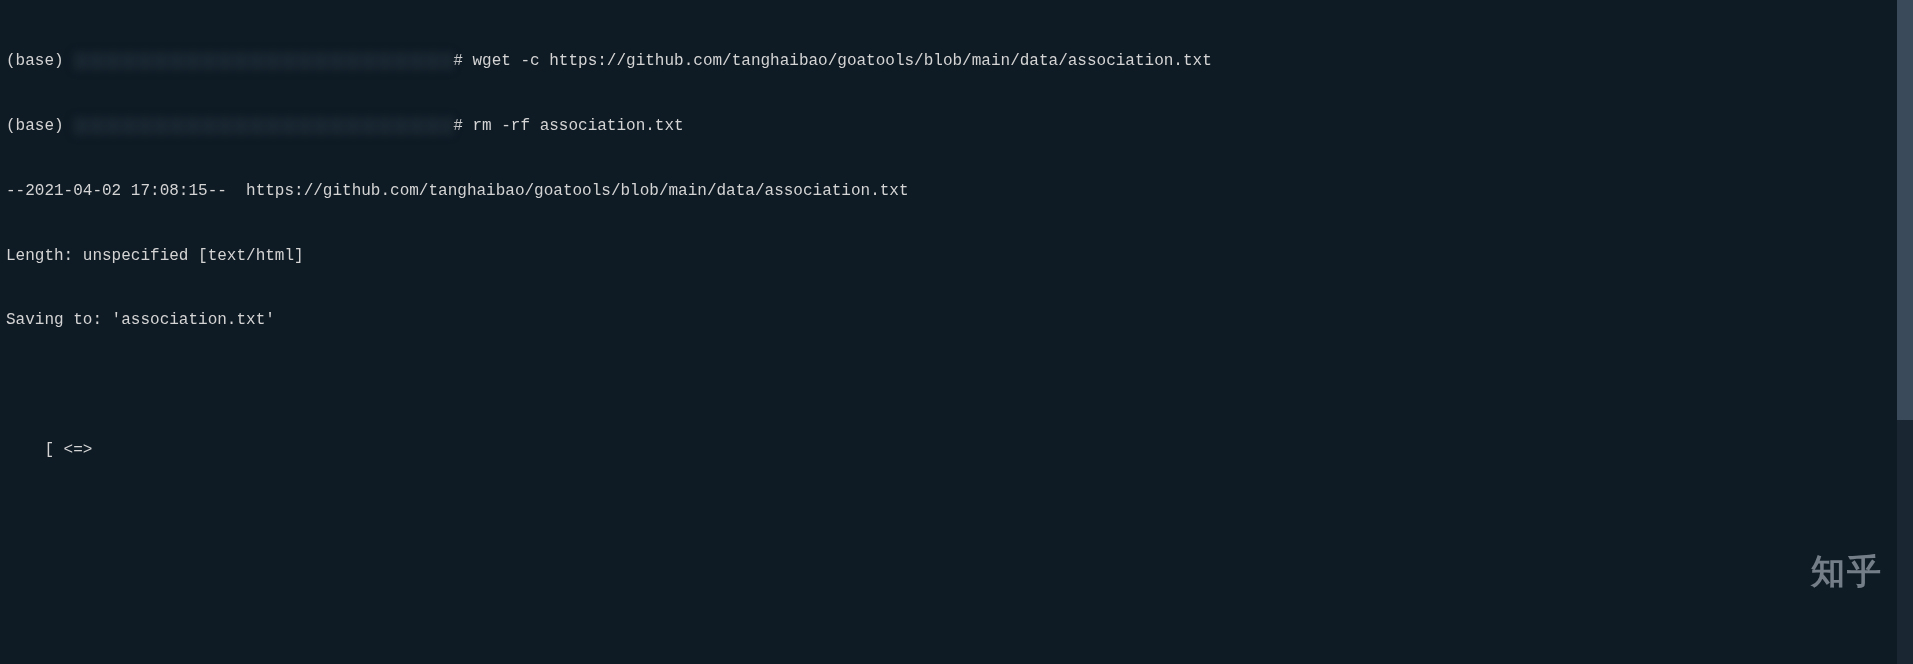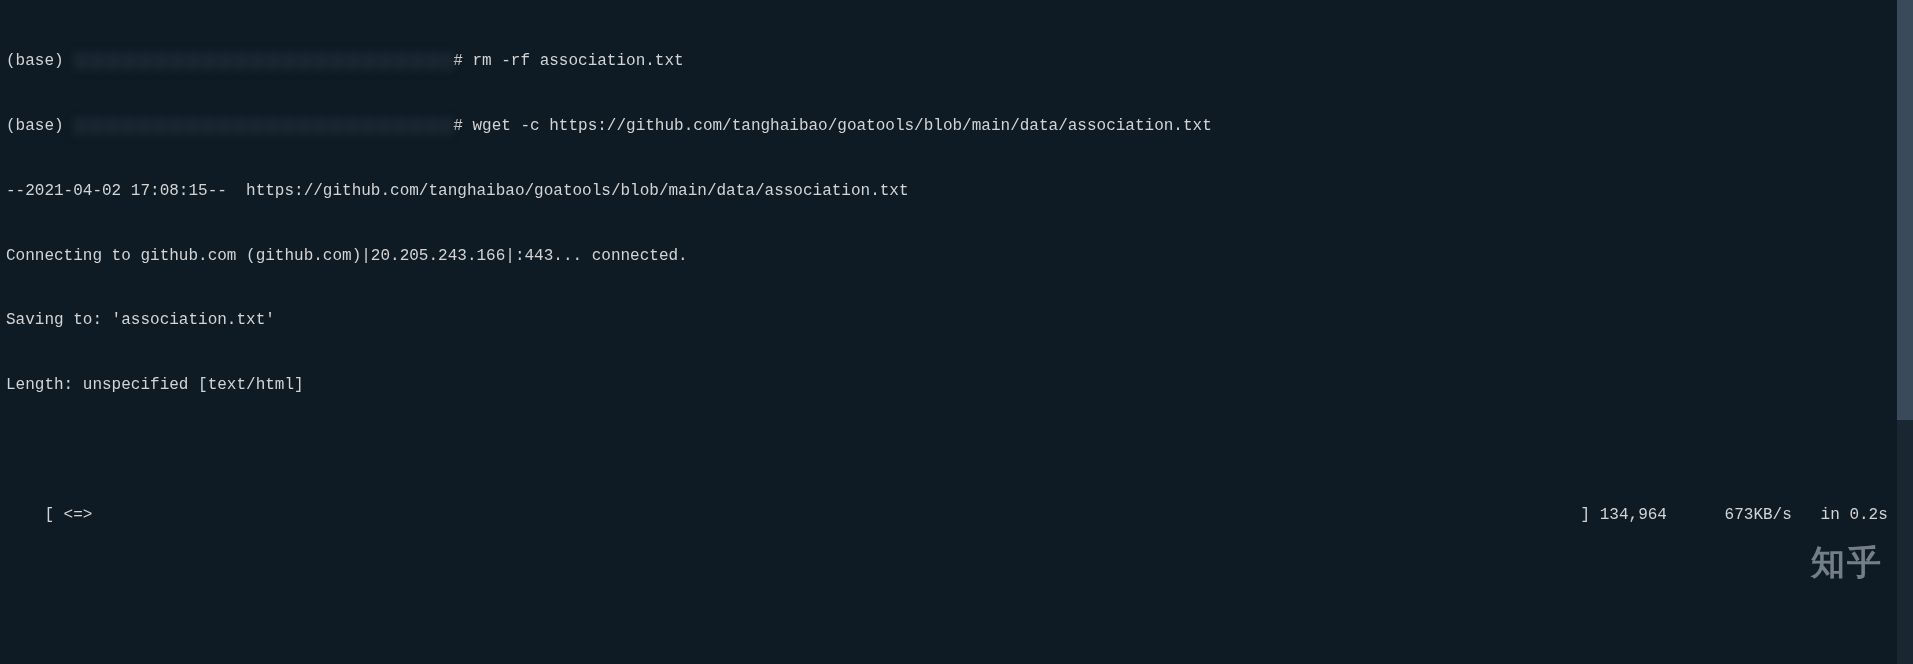--- a/index.html
+++ b/index.html
@@ -57,48 +57,47 @@
       position: absolute;
       right: 0;
       top: 0;
       width: 16px;
       height: 420px;
       background: #3a4a5a;
     }
     .watermark {
       position: absolute;
       right: 30px;
-      bottom: 78px;
-      font-family: Liberation Serif, serif;
+      bottom: 66px;
+      font-family: Liberation Mono, monospace;
       font-size: 36px;
       color: rgba(200, 210, 220, 0.55);
       letter-spacing: 2px;
       pointer-events: none;
       display: flex;
       align-items: center;
       gap: 12px;
     }
     .zhihu-logo {
       font-weight: bold;
       font-size: 34px;
       color: rgba(200, 210, 220, 0.55);
     }
   </style>
 </head>
 <body>
 
 <div class="terminal">
+  <span class="line"><span class="prompt-env">(base) </span><span class="prompt-obscured"></span><span>#</span> <span class="cmd">wget -c https://github.com/tanghaibao/goatools/blob/main/data/association.txt</span></span>
   <span class="line"><span class="prompt-env">(base) </span><span class="prompt-obscured"></span><span>#</span> <span class="cmd">rm -rf association.txt</span></span>
-  <span class="line"><span class="prompt-env">(base) </span><span class="prompt-obscured"></span><span>#</span> <span class="cmd">wget -c https://github.com/tanghaibao/goatools/blob/main/data/association.txt</span></span>
   <span class="line">--2021-04-02 17:08:15--  https://github.com/tanghaibao/goatools/blob/main/data/association.txt</span>
-  <span class="line">Connecting to github.com (github.com)|20.205.243.166|:443... connected.</span>
+  <span class="line">Length: unspecified [text/html]</span>
   <span class="line">Saving to: 'association.txt'</span>
-  <span class="line">Length: unspecified [text/html]</span>
   <span class="line"> </span>
-  <span class="line progress-row"><span class="progress-left">    [ &lt;=&gt;</span><span class="progress-right">] 134,964      673KB/s   in 0.2s  </span></span>
+  <span class="line progress-row"><span class="progress-left">    [ &lt;=&gt;</span></span>
   
   
   
   
   
   
   
   
   
   

